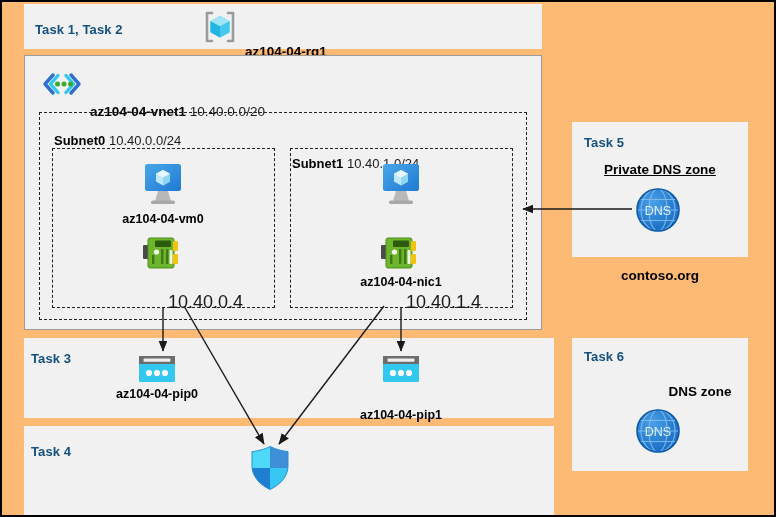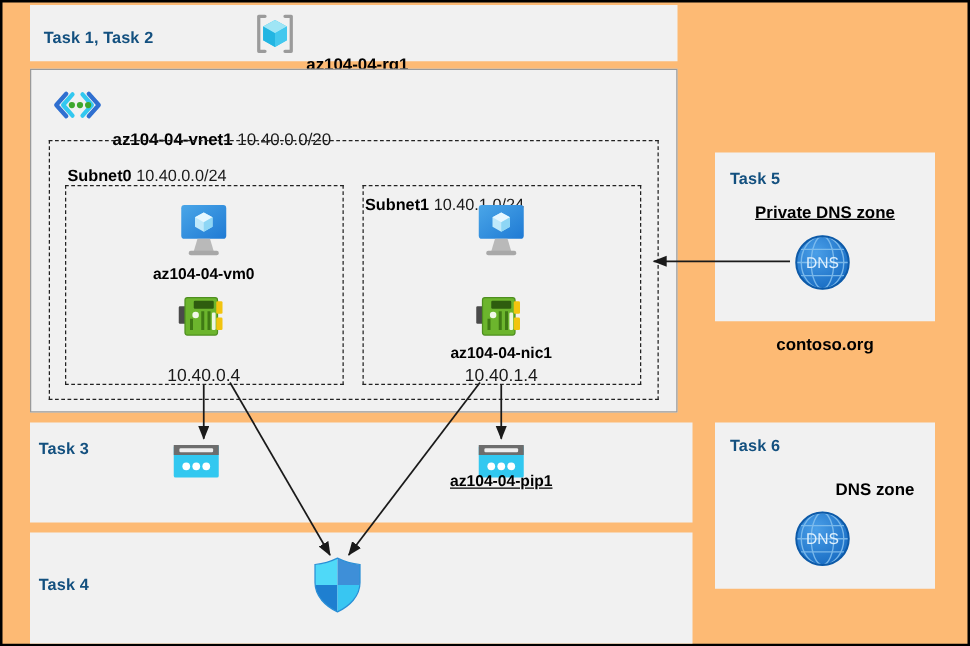--- a/index.html
+++ b/index.html
@@ -52,22 +52,22 @@
   .node-label{
     position:absolute;
     text-align:center;
     font-size:12.5px;
     font-weight:bold;
     color:#000000;
     white-space:nowrap;
   }
   .node-sub{
     position:absolute;
-    text-align:center;
-    font-size:14px;
+    text-align:right;
+    font-size:18px;
     font-weight:normal;
     color:#1a1a1a;
     white-space:nowrap;
   }
   .panel-title{
     position:absolute;
     text-align:center;
     font-size:13.5px;
     font-weight:bold;
     color:#000000;
@@ -90,21 +90,21 @@
   <div class="band" style="left:22px;top:336px;width:530px;height:80px;"></div>
 
   <div class="band" style="left:22px;top:424px;width:530px;height:89px;"></div>
 
   <div class="band" style="left:570px;top:120px;width:176px;height:135px;"></div>
 
   <div class="band" style="left:570px;top:336px;width:176px;height:133px;"></div>
 
   <div class="task-label" style="left:33px;top:20px;">Task 1, Task 2</div>
   <div class="task-label" style="left:29px;top:349px;">Task 3</div>
-  <div class="task-label" style="left:29px;top:458px;">Task 4</div>
+  <div class="task-label" style="left:29px;top:442px;">Task 4</div>
   <div class="task-label" style="left:582px;top:133px;">Task 5</div>
   <div class="task-label" style="left:582px;top:347px;">Task 6</div>
 
   <div class="icon" style="left:199px;top:7px;">
     <svg width="38" height="36" viewBox="0 0 38 36">
       <g fill="none" stroke="#9b9b9b" stroke-width="2.6" stroke-linecap="round" stroke-linejoin="round">
         <path d="M11 4 L6 4 L6 32 L11 32"></path>
         <path d="M27 4 L32 4 L32 32 L27 32"></path>
       </g>
       <g>
@@ -229,32 +229,33 @@
   <div class="icon" style="left:134px;top:352px;">
     <svg width="42" height="32" viewBox="0 0 42 32">
       <rect x="3" y="2" width="36" height="26" rx="1.5" fill="#32c8f0"></rect>
       <rect x="3" y="2" width="36" height="8" fill="#6d6d6d"></rect>
       <rect x="7.5" y="4.6" width="27" height="3.2" rx="1" fill="#efefef"></rect>
       <circle cx="13" cy="19" r="3.1" fill="#ffffff"></circle>
       <circle cx="21" cy="19" r="3.1" fill="#ffffff"></circle>
       <circle cx="29" cy="19" r="3.1" fill="#ffffff"></circle>
     </svg>
   </div>
+  <div class="node-label" style="left:75px;top:385px;width:160px;">az104-04-pip0</div>
 
   <div class="icon" style="left:378px;top:352px;">
     <svg width="42" height="32" viewBox="0 0 42 32">
       <rect x="3" y="2" width="36" height="26" rx="1.5" fill="#32c8f0"></rect>
       <rect x="3" y="2" width="36" height="8" fill="#6d6d6d"></rect>
       <rect x="7.5" y="4.6" width="27" height="3.2" rx="1" fill="#efefef"></rect>
       <circle cx="13" cy="19" r="3.1" fill="#ffffff"></circle>
       <circle cx="21" cy="19" r="3.1" fill="#ffffff"></circle>
       <circle cx="29" cy="19" r="3.1" fill="#ffffff"></circle>
     </svg>
   </div>
-  <div class="node-label" style="left:319px;top:376px;width:160px;text-decoration:underline;">az104-04-pip1</div>
+  <div class="node-label" style="left:319px;top:406px;width:160px;">az104-04-pip1</div>
 
   <div class="icon" style="left:247px;top:443px;">
     <svg width="42" height="46" viewBox="0 0 42 46">
       <defs>
         <clipPath id="shieldclip">
           <path d="M21 1.5 C14 5 7 6.2 3 6.6 L3 21 C3 32 11.5 40 21 44.5 C30.5 40 39 32 39 21 L39 6.6 C35 6.2 28 5 21 1.5 Z"></path>
         </clipPath>
       </defs>
       <g clip-path="url(#shieldclip)">
         <rect x="0" y="0" width="21" height="23" fill="#4fd9f8"></rect>

